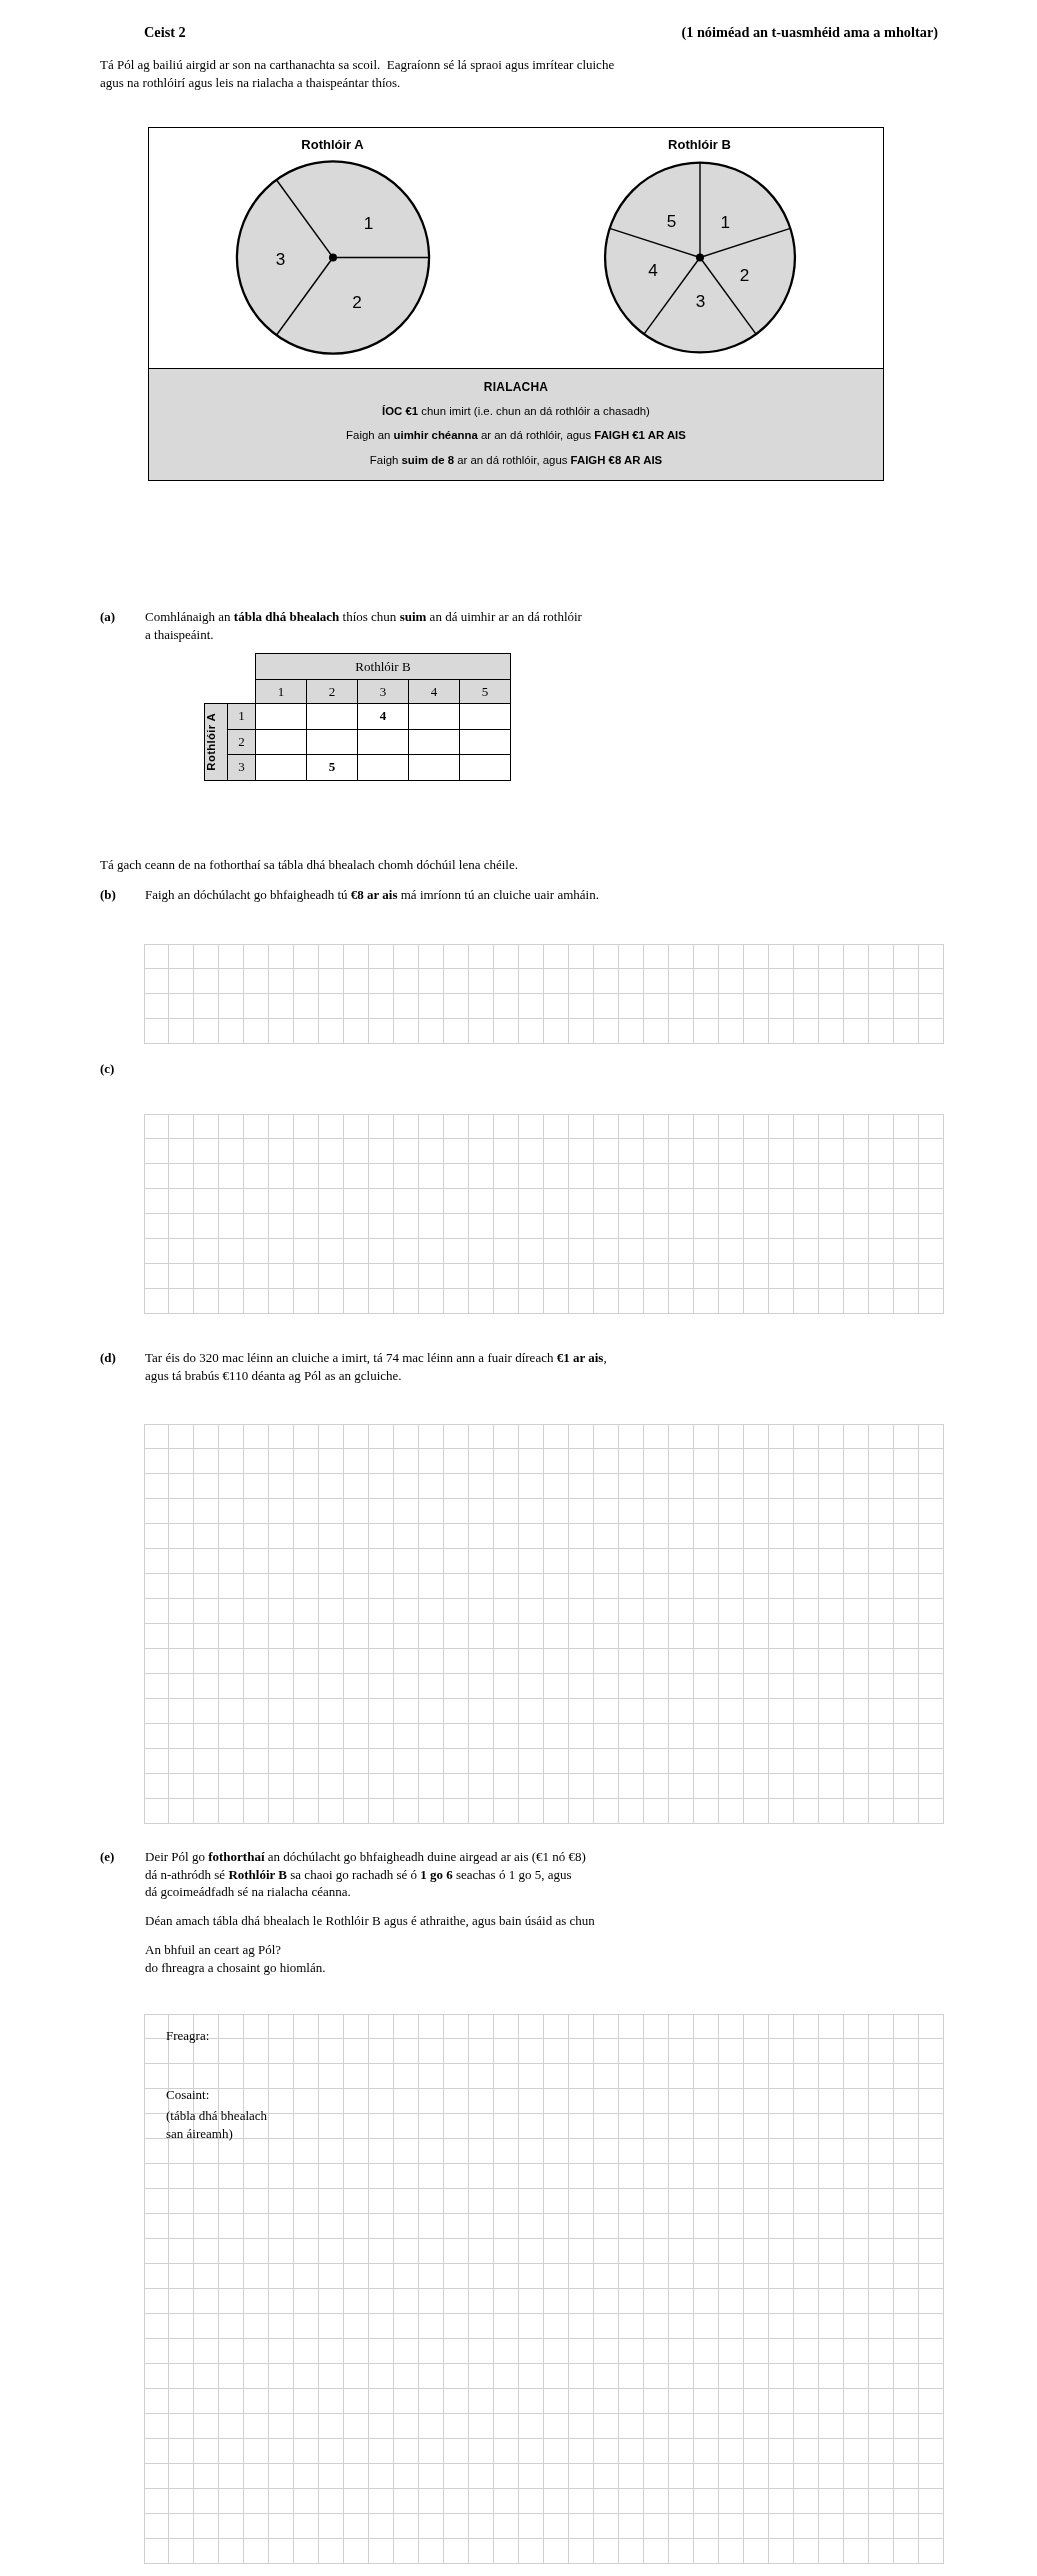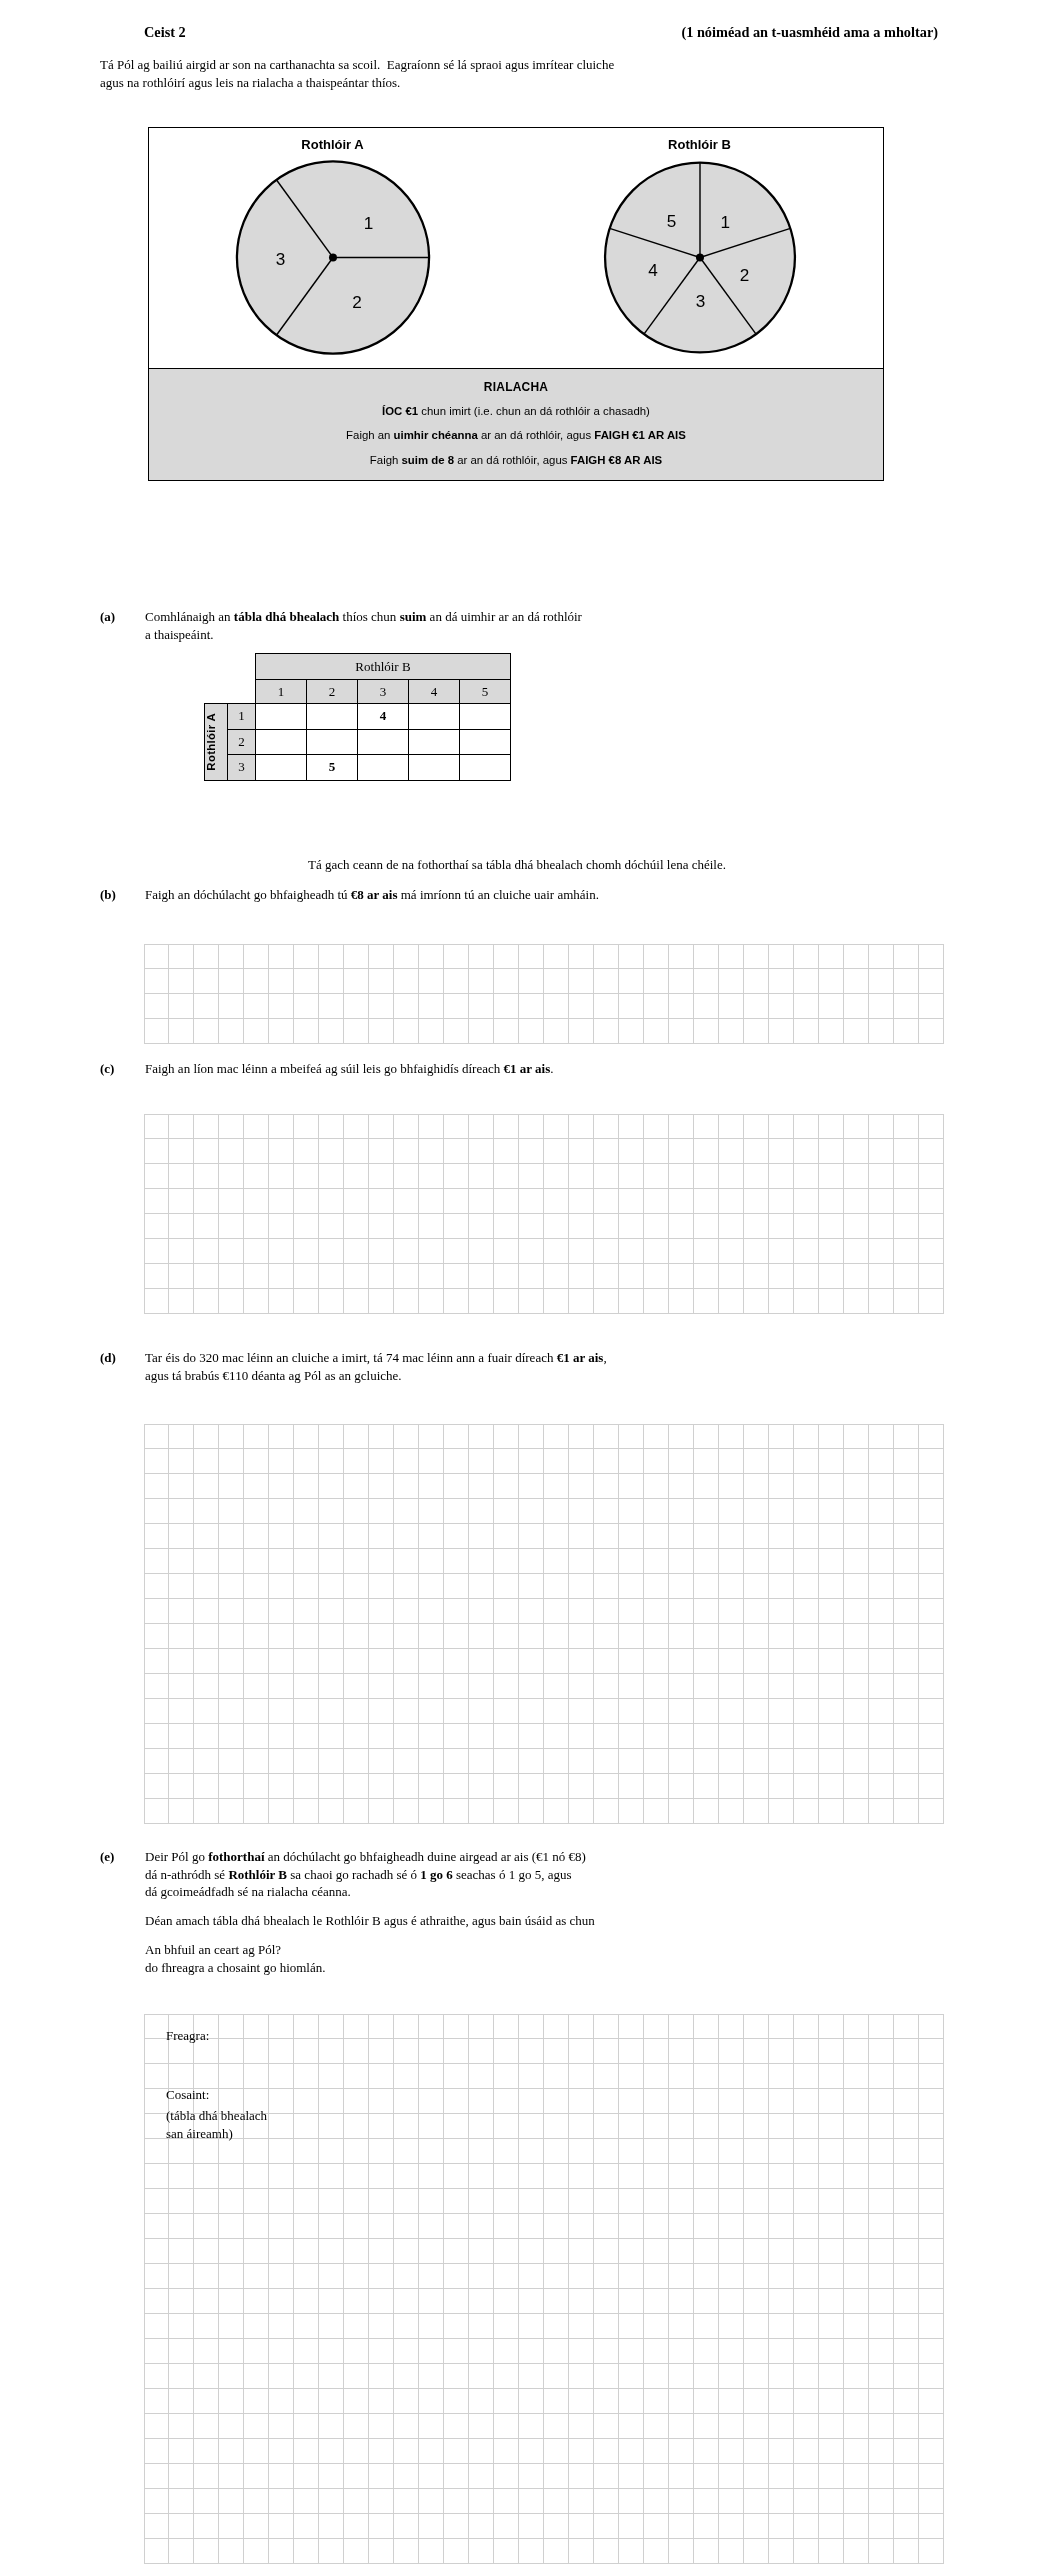--- a/index.html
+++ b/index.html
@@ -187,21 +187,21 @@
       <td class="hdr anum outer-bottom">3</td>
       <td class="cell outer-bottom"></td>
       <td class="cell outer-bottom">5</td>
       <td class="cell outer-bottom"></td>
       <td class="cell outer-bottom"></td>
       <td class="cell outer-bottom outer-right"></td>
     </tr>
   </tbody>
     </table>
 
-  <div class="grid-note" style="left:100px;top:856px;width:834px;text-align:center;">Tá gach ceann de na fothorthaí sa tábla dhá bhealach chomh dóchúil lena chéile.</div>
+  <div class="grid-note" style="left:100px;top:856px;width:834px;">Tá gach ceann de na fothorthaí sa tábla dhá bhealach chomh dóchúil lena chéile.</div>
 
   <div class="part" style="left:100px;top:886px;width:834px;">
     <span class="tag">(b)</span>
     <span class="body">
       <p><span>Faigh an dóchúlacht go bhfaigheadh tú </span><b>€8 ar ais</b><span> má imríonn tú an cluiche uair amháin.</span></p>
     </span>
   </div>
   <div class="grid" id="grid-b" style="left:144px;top:944px;">
       <div class="gr">
         <div class="gc" style="width: 25px; height: 25px;"></div>
@@ -337,21 +337,20 @@
         <div class="gc" style="width: 25px; height: 25px;"></div>
         <div class="gc" style="width: 25px; height: 25px;"></div>
         <div class="gc" style="width: 25px; height: 25px;"></div>
         <div class="gc" style="width: 25px; height: 25px;"></div>
       </div>
     </div>
 
   <div class="part" style="left:100px;top:1060px;width:834px;">
     <span class="tag">(c)</span>
     <span class="body">
-      <p><span>Faigh an líon mac léinn a mbeifeá ag súil leis go bhfaighidís díreach </span><b>€1 ar ais</b><span>.</span></p>
     </span>
   </div>
   <div class="grid" id="grid-c" style="left:144px;top:1114px;">
       <div class="gr">
         <div class="gc" style="width: 25px; height: 25px;"></div>
         <div class="gc" style="width: 25px; height: 25px;"></div>
         <div class="gc" style="width: 25px; height: 25px;"></div>
         <div class="gc" style="width: 25px; height: 25px;"></div>
         <div class="gc" style="width: 25px; height: 25px;"></div>
         <div class="gc" style="width: 25px; height: 25px;"></div>

